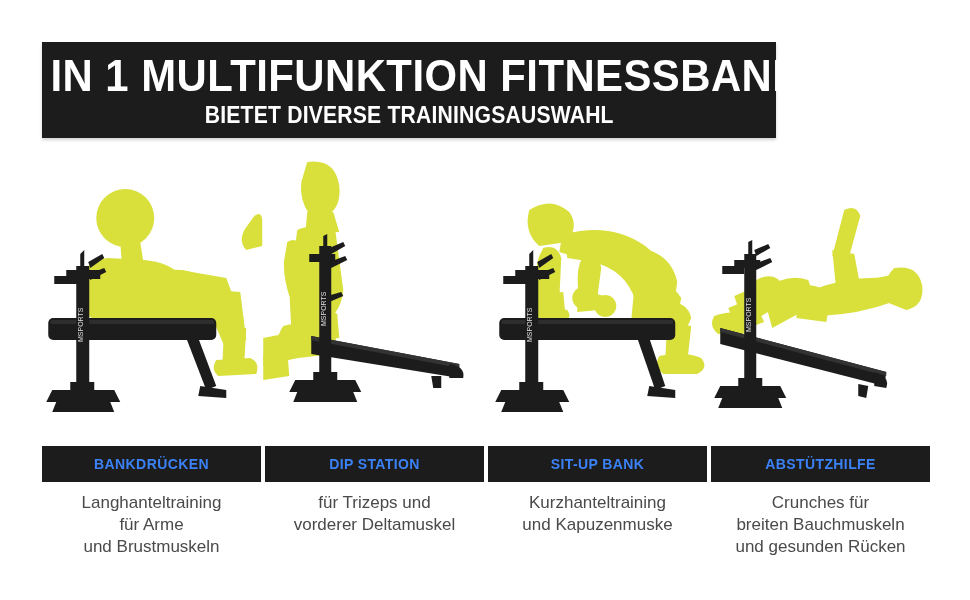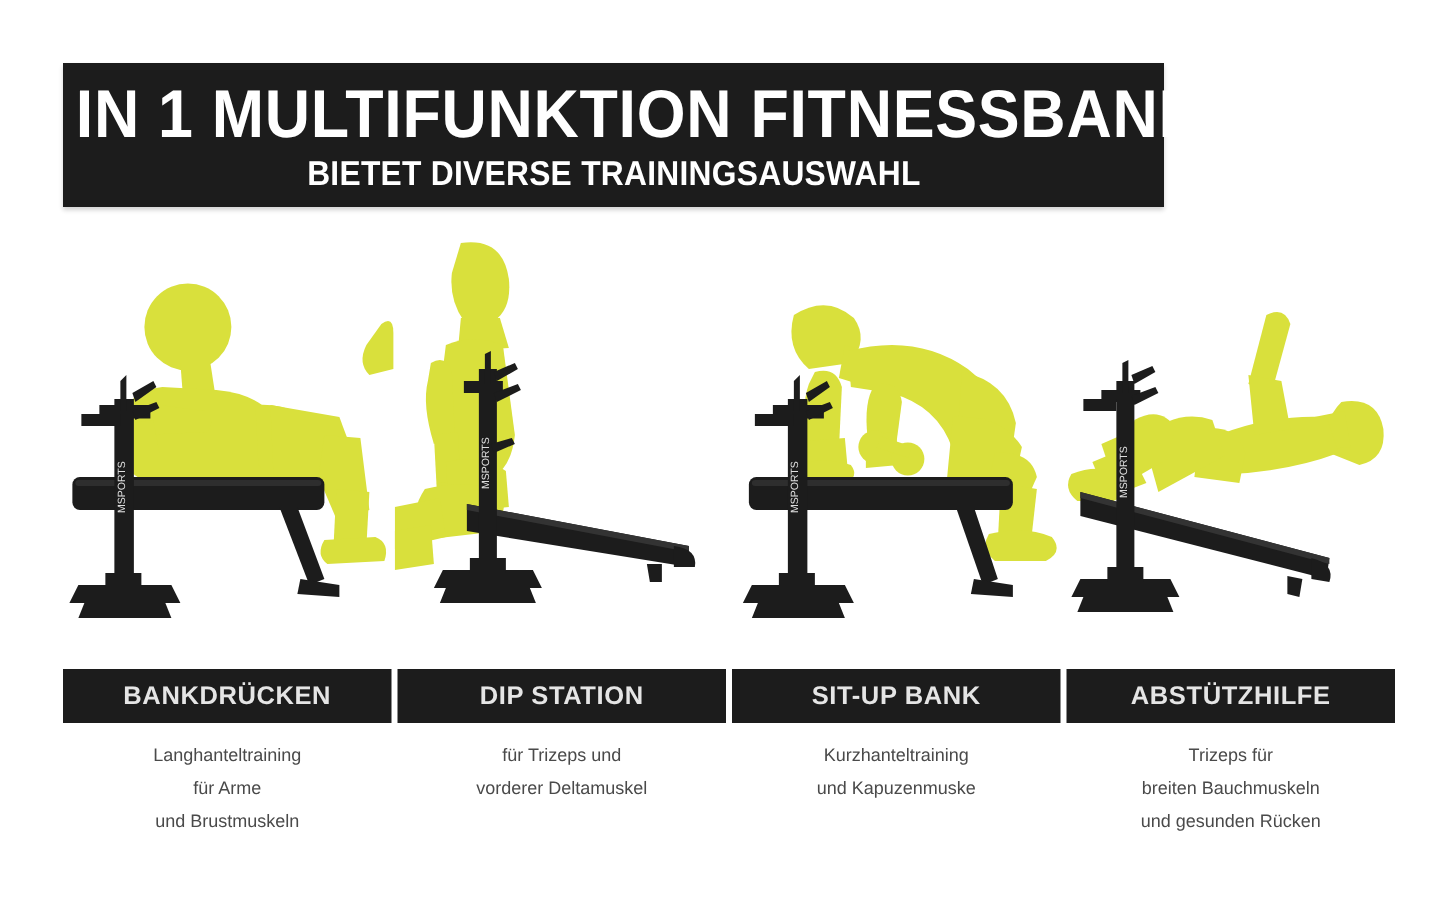--- a/index.html
+++ b/index.html
@@ -87,41 +87,41 @@
     gap: 4px;
   }
   .label-cell {
     flex: 1 1 0;
     background: #1c1c1c;
     display: flex;
     align-items: center;
     justify-content: center;
   }
   .label-text {
-    color: #e5e5e5;
+    color: #3b82f6;
     font-weight: bold;
-    font-size: 17px;
+    font-size: 14px;
     letter-spacing: 0.4px;
     white-space: nowrap;
   }
 
   
   .desc-row {
     position: absolute;
     left: 42px;
     top: 492px;
     width: 888px;
     display: flex;
     gap: 4px;
   }
   .desc-cell {
     flex: 1 1 0;
     text-align: center;
     color: #4a4a4a;
-    font-size: 12px;
+    font-size: 17px;
     line-height: 22px;
   }
   .desc-line {
     display: block;
     white-space: nowrap;
   }
 </style>
 </head>
 <body>
 
@@ -373,17 +373,17 @@
   </div>
   <div class="desc-cell">
     <span class="desc-line">für Trizeps und</span>
     <span class="desc-line">vorderer Deltamuskel</span>
   </div>
   <div class="desc-cell">
     <span class="desc-line">Kurzhanteltraining</span>
     <span class="desc-line">und Kapuzenmuske</span>
   </div>
   <div class="desc-cell">
-    <span class="desc-line">Trizeps für</span>
+    <span class="desc-line">Crunches für</span>
     <span class="desc-line">breiten Bauchmuskeln</span>
     <span class="desc-line">und gesunden Rücken</span>
   </div>
 </div>
 
 </body></html>

